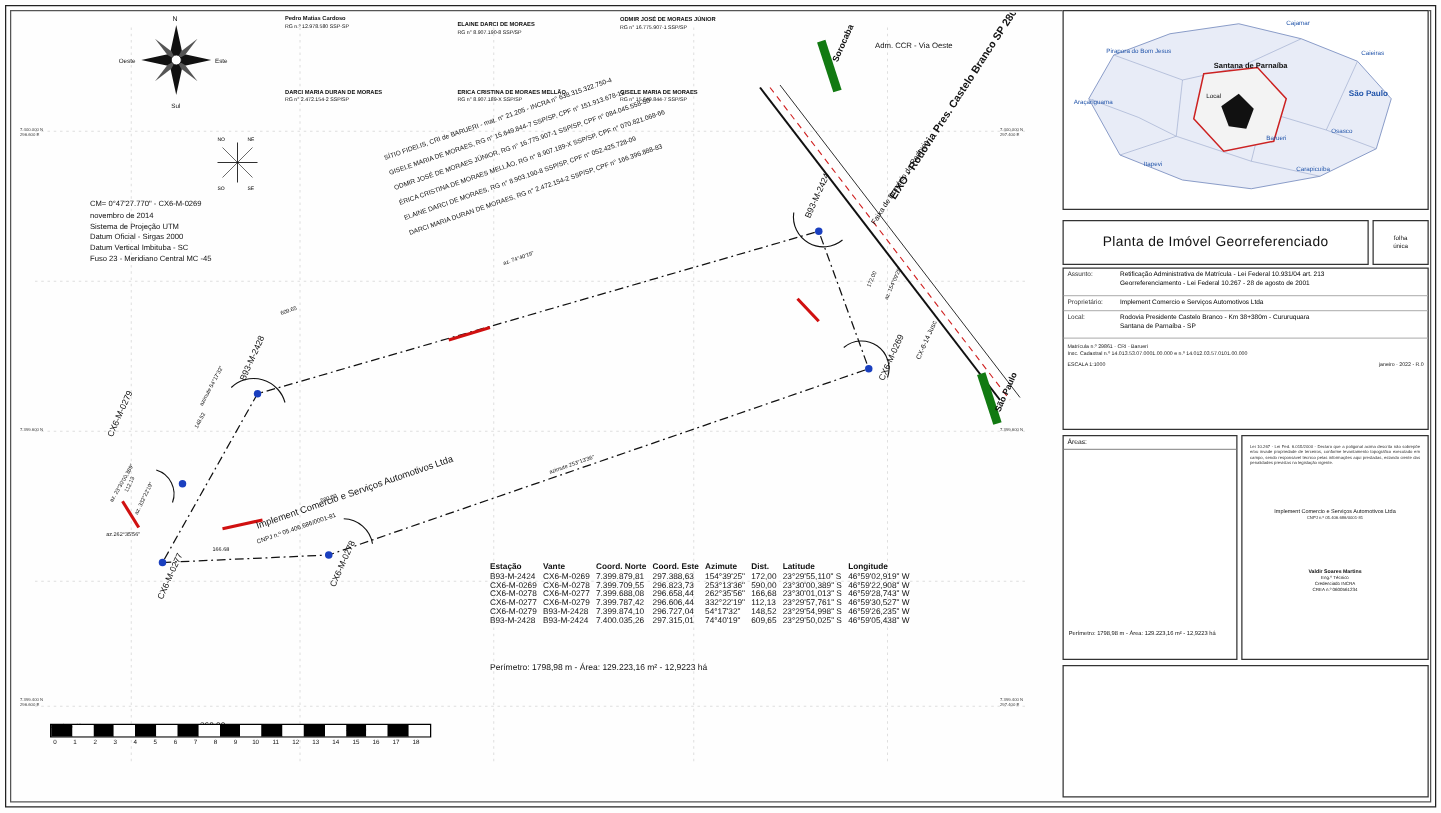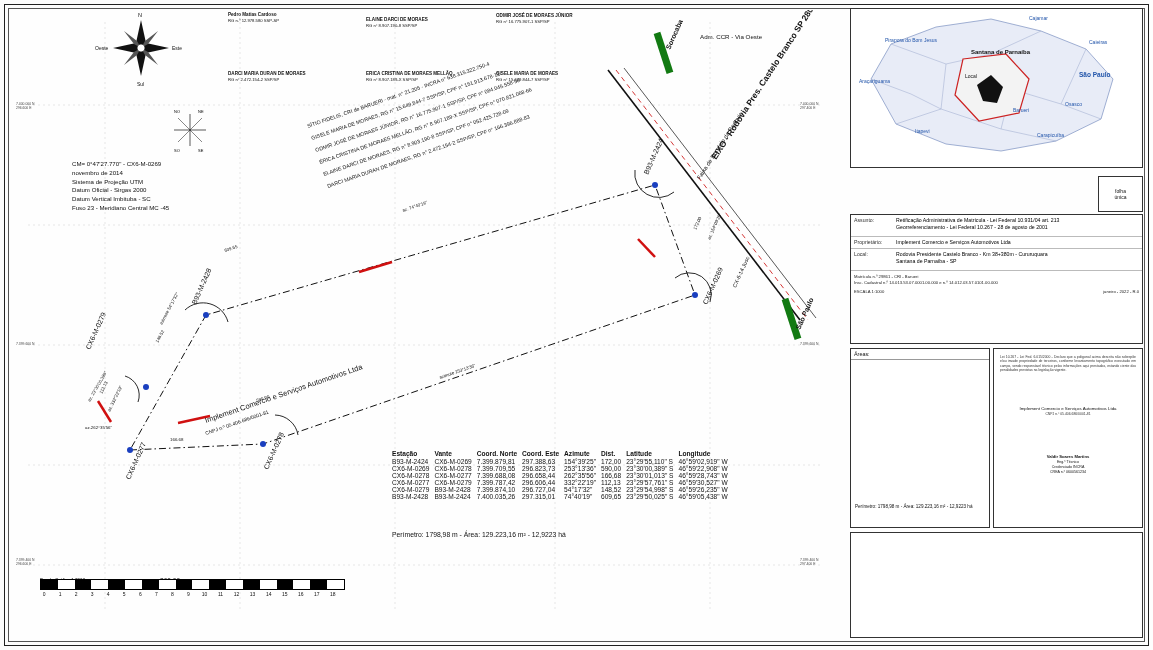--- a/index.html
+++ b/index.html
@@ -490,20 +490,23 @@
         <text x="238" y="35" font-size="5" fill="#2255aa">Caieiras</text>
         <text x="228" y="68" font-size="6.5" fill="#2255aa" font-weight="bold">São Paulo</text>
         <text x="8" y="74" font-size="5" fill="#2255aa">Araçariguama</text>
         <text x="162" y="103" font-size="5" fill="#2255aa">Barueri</text>
         <text x="214" y="97" font-size="5" fill="#2255aa">Osasco</text>
         <text x="186" y="128" font-size="5" fill="#2255aa">Carapicuíba</text>
         <text x="64" y="124" font-size="5" fill="#2255aa">Itapevi</text>
       </svg>
     </div>
 
+    <div class="panel" id="title-panel">
+      <div class="title-text">Planta de Imóvel Georreferenciado</div>
+    </div>
     <div class="panel" id="folha-panel">
       <div class="folha-text">folha</div>
       <div class="folha-text">única</div>
     </div>
 
     <div class="panel" id="info-panel">
       <div class="info-row tall">
         <div class="info-label">Assunto:</div>
         <div class="info-value" style="white-space:pre-line">Retificação Administrativa de Matrícula - Lei Federal 10.931/04 art. 213
 Georreferenciamento - Lei Federal 10.267 - 28 de agosto de 2001</div>

